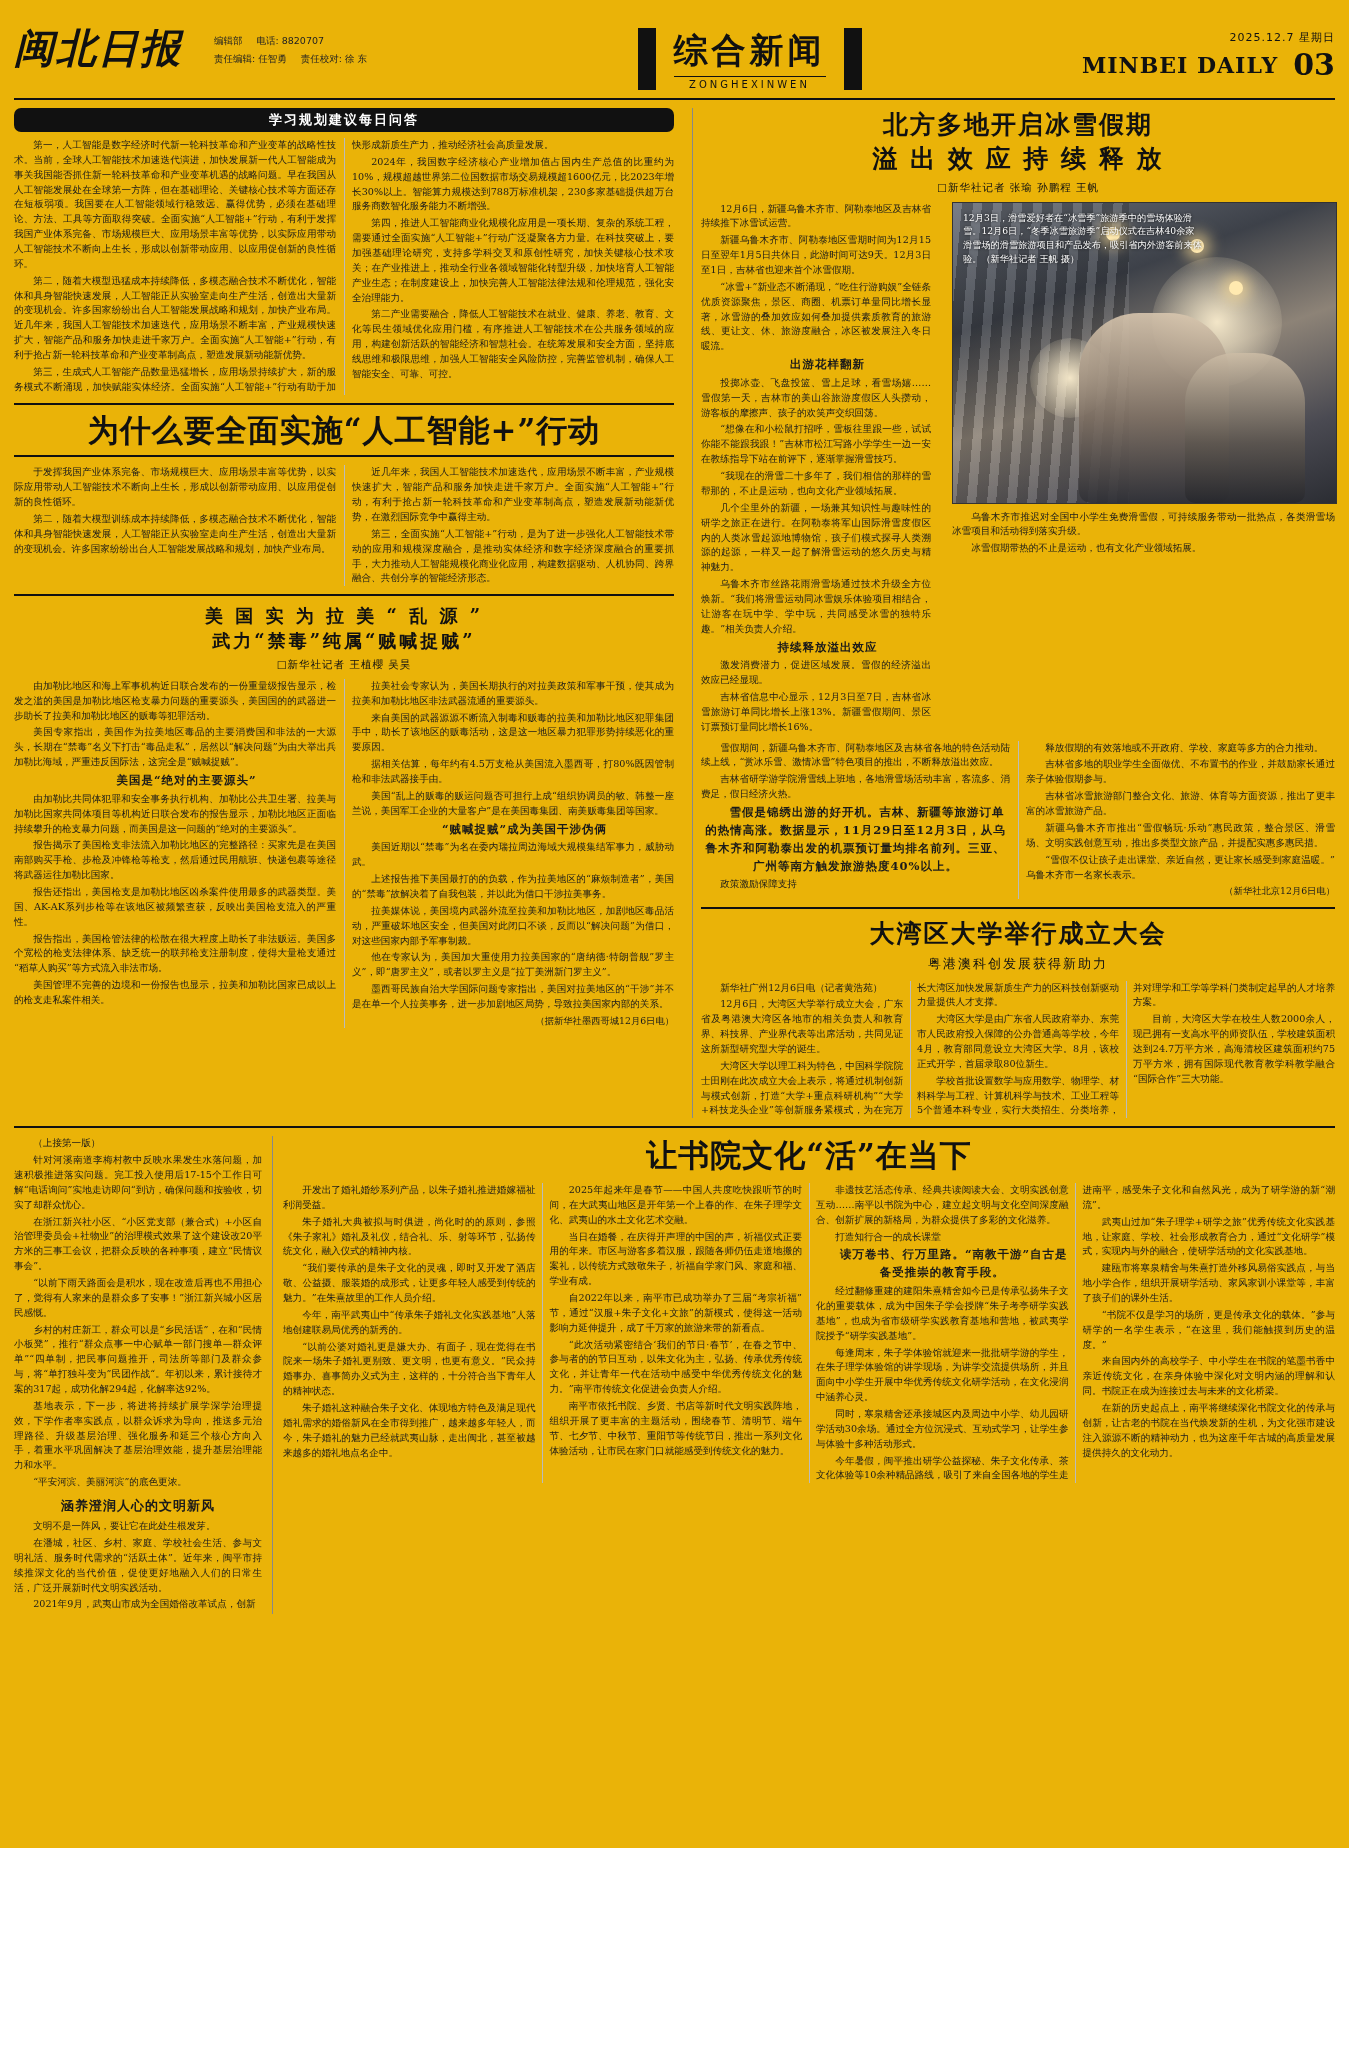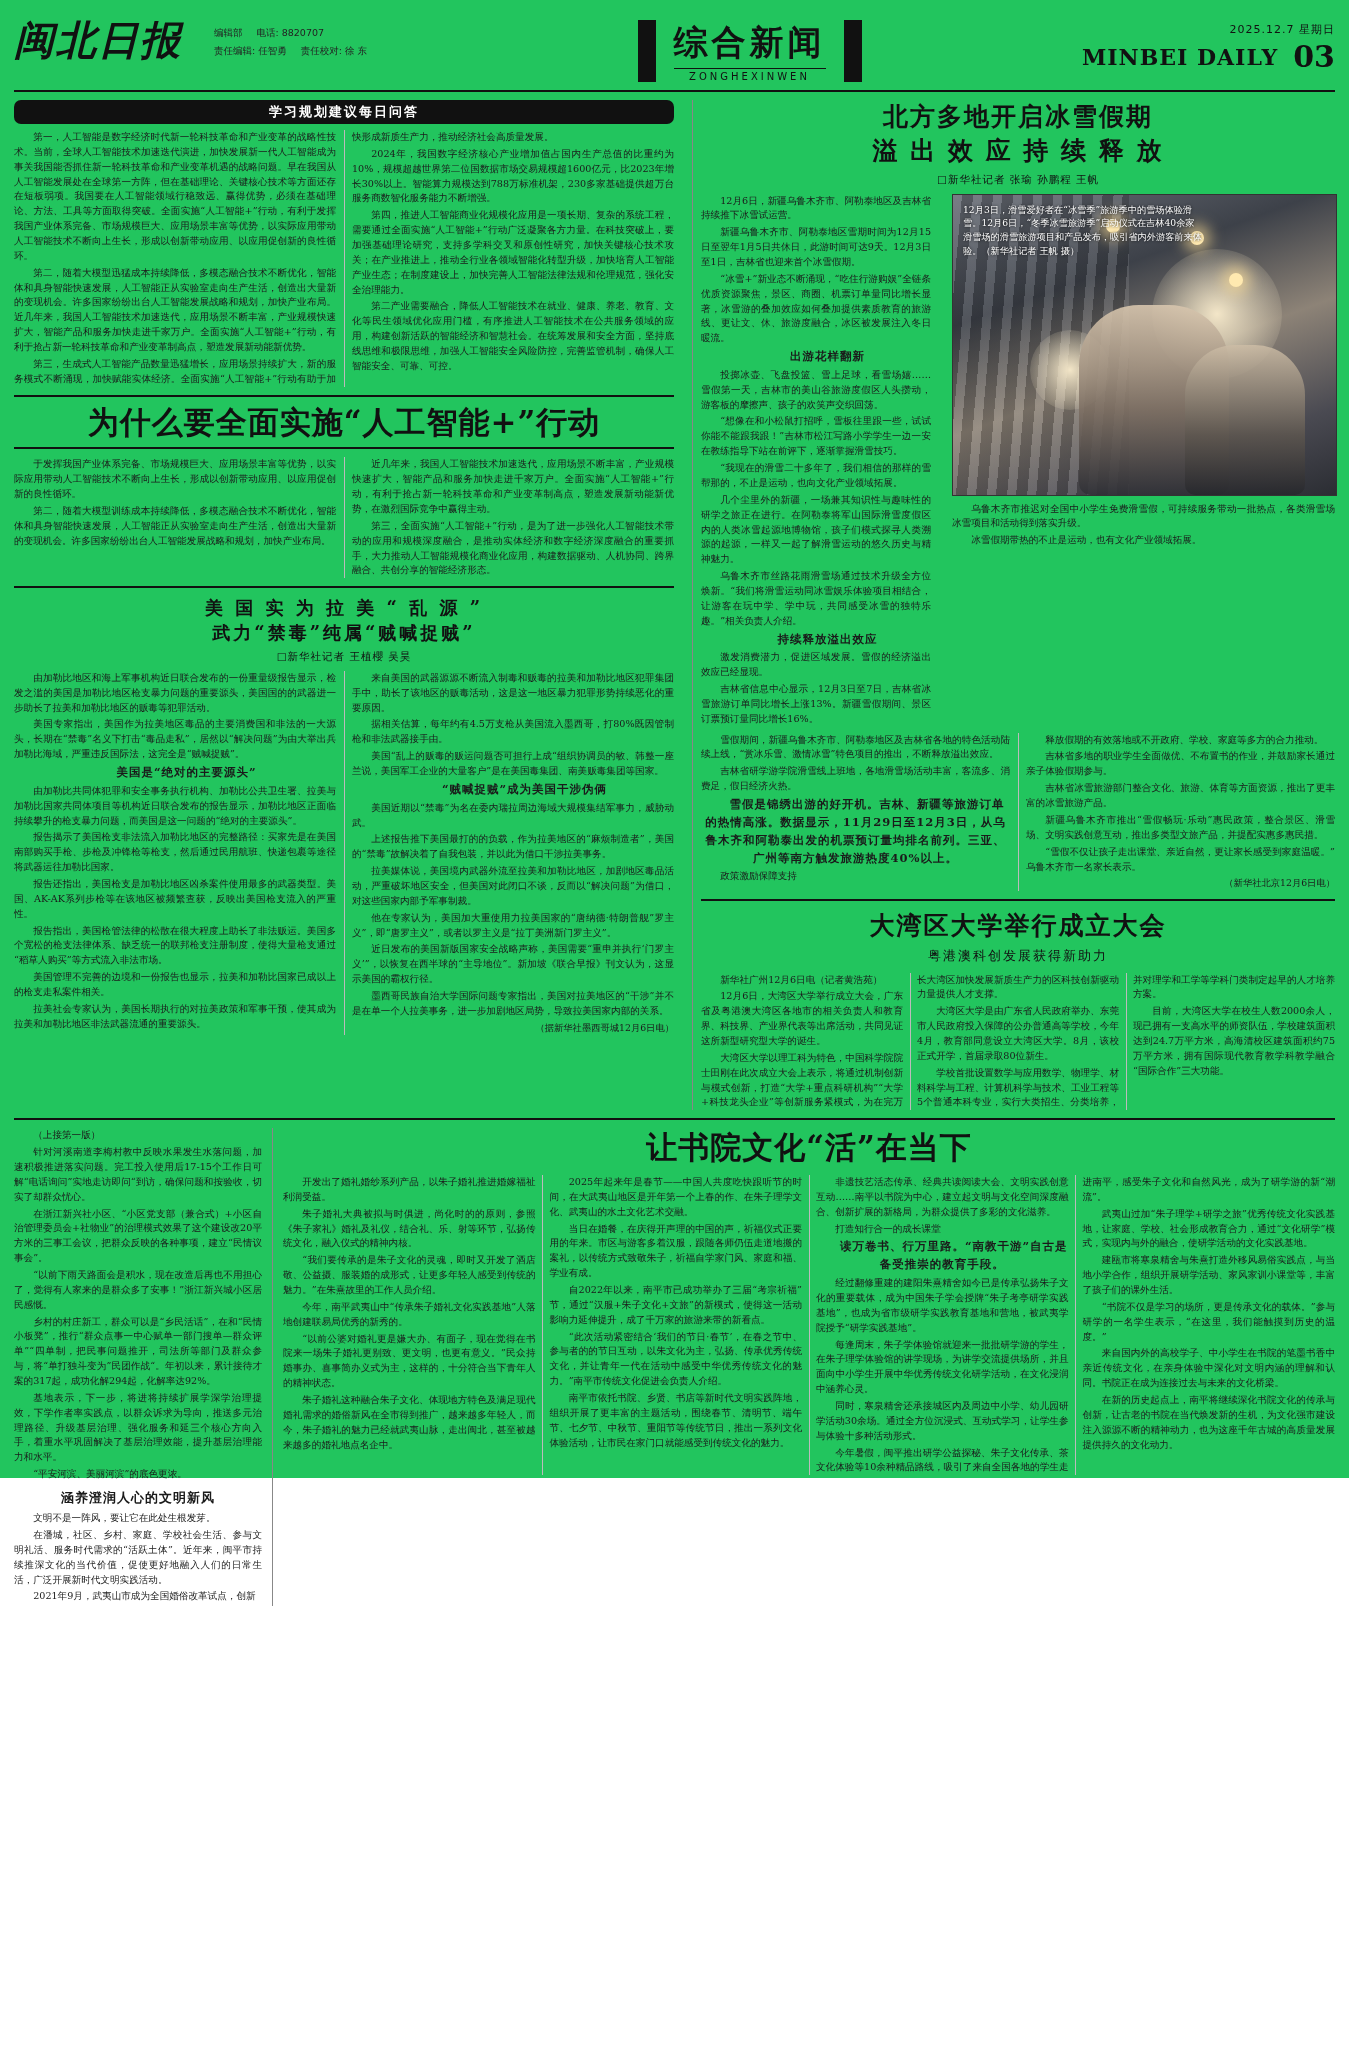--- a/index.html
+++ b/index.html
@@ -1,17 +1,17 @@
 <!DOCTYPE html>
 <html lang="zh"><head>
 <meta charset="utf-8">
 <style>
   html,body{margin:0;padding:0;background:#ffffff;}
   body{width:1349px;height:2054px;font-family:"DejaVu Sans","Liberation Sans",sans-serif;color:#111;}
-  .page{position:relative;width:1349px;height:1478px;box-sizing:border-box;padding:18px 14px;background:#22c55e;}
+  .page{position:relative;width:1349px;height:1848px;box-sizing:border-box;padding:26px 14px;background:#eab308;}
 
   
   .masthead{display:flex;align-items:flex-start;border-bottom:2px solid #111;padding-bottom:6px;}
   .mh-logo{width:200px;flex:0 0 200px;}
   .mh-logo .cn{font-family:"DejaVu Serif","Liberation Serif",serif;font-size:40px;font-weight:700;letter-spacing:2px;line-height:1.1;font-style:italic;}
   .mh-meta{flex:0 0 250px;font-size:9.5px;line-height:1.9;padding-top:6px;color:#222;}
   .mh-meta .row{display:flex;gap:14px;}
   .mh-meta .lbl{white-space:nowrap;}
   .mh-center{flex:1;text-align:center;padding-top:2px;}
   .mh-center .band{display:inline-block;border-left:18px solid #111;border-right:18px solid #111;padding:0 18px;}
@@ -137,21 +137,20 @@
           <p>美国管理不完善的边境和一份报告也显示，拉美和加勒比国家已成以上的枪支走私案件相关。</p>
           <p>拉美社会专家认为，美国长期执行的对拉美政策和军事干预，使其成为拉美和加勒比地区非法武器流通的重要源头。</p>
           <p>来自美国的武器源源不断流入制毒和贩毒的拉美和加勒比地区犯罪集团手中，助长了该地区的贩毒活动，这是这一地区暴力犯罪形势持续恶化的重要原因。</p>
           <p>据相关估算，每年约有4.5万支枪从美国流入墨西哥，打80%既因管制枪和非法武器接手由。</p>
           <p>美国“乱上的贩毒的贩运问题否可担行上成“组织协调员的敏、韩整一座兰说，美国军工企业的大量客户”是在美国毒集团、南美贩毒集团等国家。</p>
           <p class="secthead">“贼喊捉贼”成为美国干涉伪俩</p>
           <p>美国近期以“禁毒”为名在委内瑞拉周边海域大规模集结军事力，威胁动武。</p>
           <p>上述报告推下美国最打的的负载，作为拉美地区的“麻烦制造者”，美国的“禁毒”故解决着了自我包装，并以此为借口干涉拉美事务。</p>
           <p>拉美媒体说，美国境内武器外流至拉美和加勒比地区，加剧地区毒品活动，严重破坏地区安全，但美国对此闭口不谈，反而以“解决问题”为借口，对这些国家内部予军事制裁。</p>
           <p>他在专家认为，美国加大重使用力拉美国家的“唐纳德·特朗普舰”罗主义”，即“唐罗主义”，或者以罗主义是“拉丁美洲新门罗主义”。</p>
-          <p>近日发布的美国新版国家安全战略声称，美国需要“重申并执行‘门罗主义’”，以恢复在西半球的“主导地位”。新加坡《联合早报》刊文认为，这显示美国的霸权行径。</p>
           <p>墨西哥民族自治大学国际问题专家指出，美国对拉美地区的“干涉”并不是在单一个人拉美事务，进一步加剧地区局势，导致拉美国家内部的关系。</p>
           <p class="end-note">（据新华社墨西哥城12月6日电）</p>
         </div>
       </div>
     </div>
 
     <div class="vline"></div>
 
     <div class="right-zone">
 

